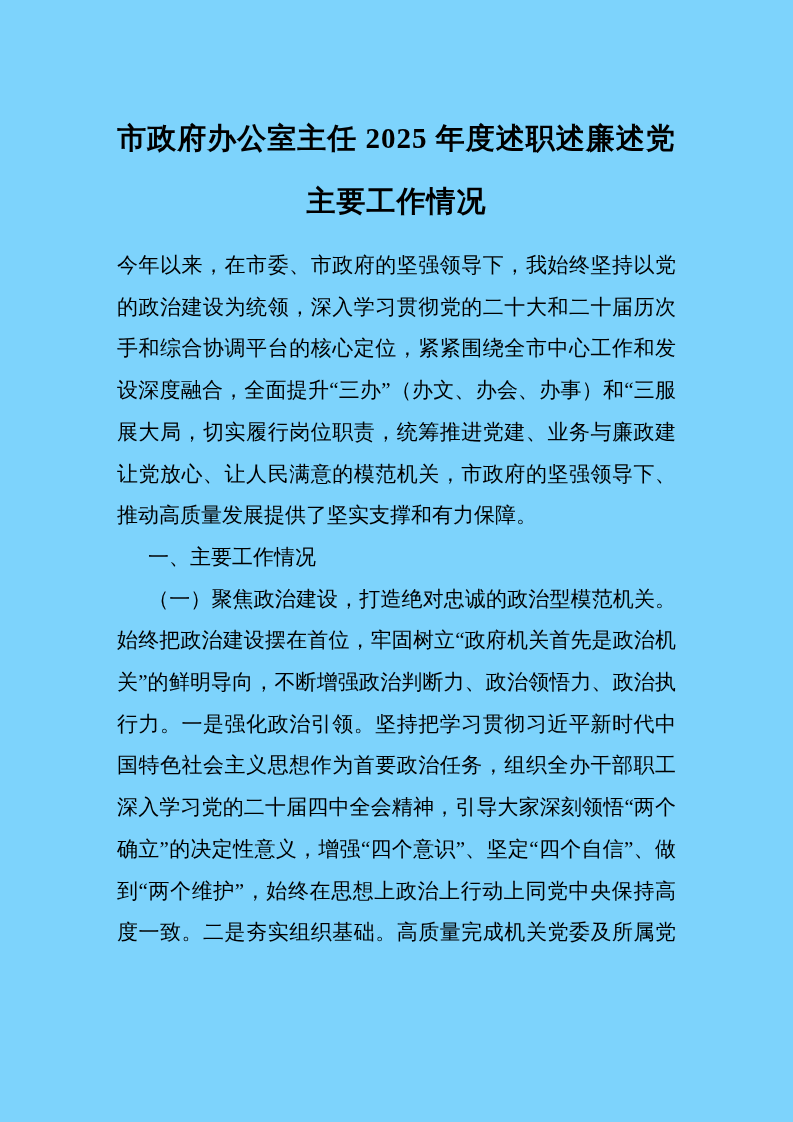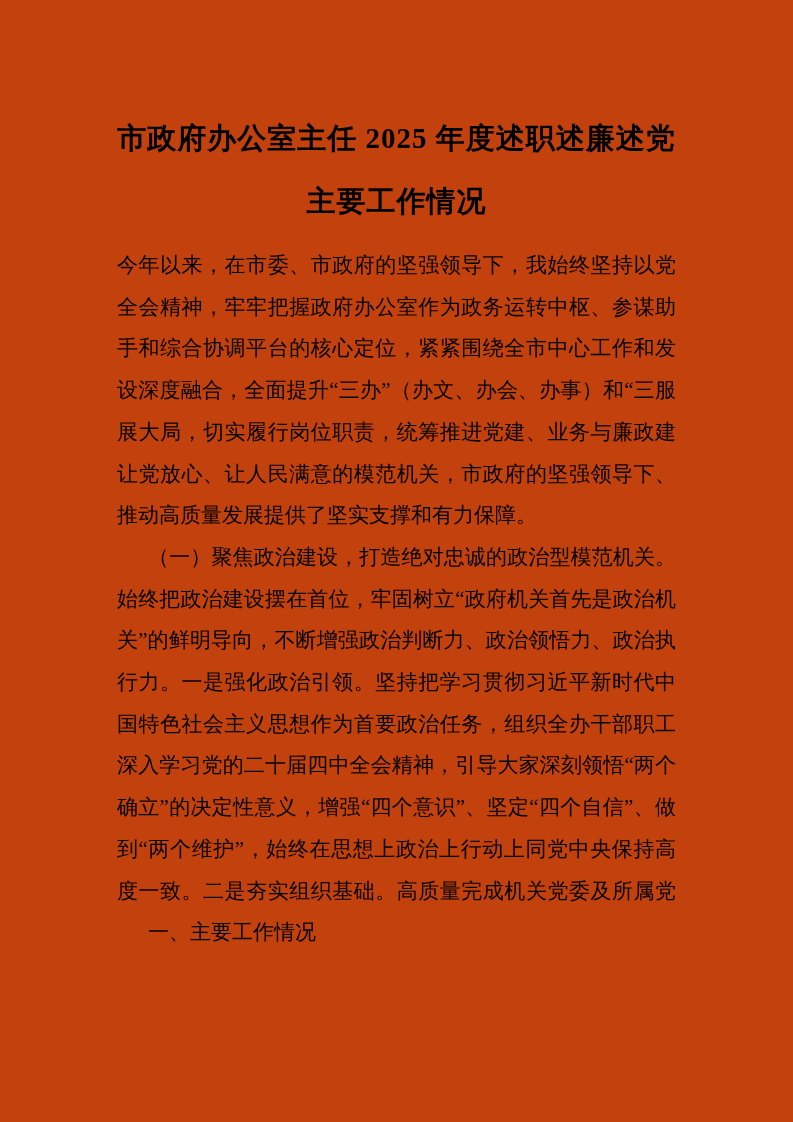--- a/index.html
+++ b/index.html
@@ -4,21 +4,21 @@
 <style>
   html, body {
     margin: 0;
     padding: 0;
     background: #ffffff;
   }
   .page {
     position: relative;
     width: 793px;
     height: 1122px;
-    background: #c2410c;
+    background: #7dd3fc;
     color: #000000;
     overflow: hidden;
     font-family: "Liberation Serif", "DejaVu Serif", serif;
   }
   .content {
     padding: 107px 117px 0 117px; 
   }
   .doc-title {
     font-size: 29px;
     font-weight: 700;
@@ -53,39 +53,39 @@
 
     <div class="doc-title">
       <div class="title-line">市政府办公室主任 2025 年度述职述廉述党</div>
       <div class="title-line">主要工作情况</div>
     </div>
 
     <div class="doc-body">
 
       <div>
         <div class="line j">今年以来，在市委、市政府的坚强领导下，我始终坚持以党</div>
-        <div class="line j">全会精神，牢牢把握政府办公室作为政务运转中枢、参谋助</div>
+        <div class="line j">的政治建设为统领，深入学习贯彻党的二十大和二十届历次</div>
         <div class="line j">手和综合协调平台的核心定位，紧紧围绕全市中心工作和发</div>
         <div class="line j">设深度融合，全面提升“三办”（办文、办会、办事）和“三服</div>
         <div class="line j">展大局，切实履行岗位职责，统筹推进党建、业务与廉政建</div>
         <div class="line j">让党放心、让人民满意的模范机关，市政府的坚强领导下、</div>
         <div class="line">推动高质量发展提供了坚实支撑和有力保障。</div>
+      </div>
+
+      <div>
+        <div class="line indent">一、主要工作情况</div>
       </div>
 
       <div>
         <div class="line j indent">（一）聚焦政治建设，打造绝对忠诚的政治型模范机关。</div>
         <div class="line j">始终把政治建设摆在首位，牢固树立“政府机关首先是政治机</div>
         <div class="line j">关”的鲜明导向，不断增强政治判断力、政治领悟力、政治执</div>
         <div class="line j">行力。一是强化政治引领。坚持把学习贯彻习近平新时代中</div>
         <div class="line j">国特色社会主义思想作为首要政治任务，组织全办干部职工</div>
         <div class="line j">深入学习党的二十届四中全会精神，引导大家深刻领悟“两个</div>
         <div class="line j">确立”的决定性意义，增强“四个意识”、坚定“四个自信”、做</div>
         <div class="line j">到“两个维护”，始终在思想上政治上行动上同党中央保持高</div>
         <div class="line j">度一致。二是夯实组织基础。高质量完成机关党委及所属党</div>
       </div>
 
-      <div>
-        <div class="line indent">一、主要工作情况</div>
-      </div>
-
     </div>
   </div>
 </div>
 
 </body></html>

